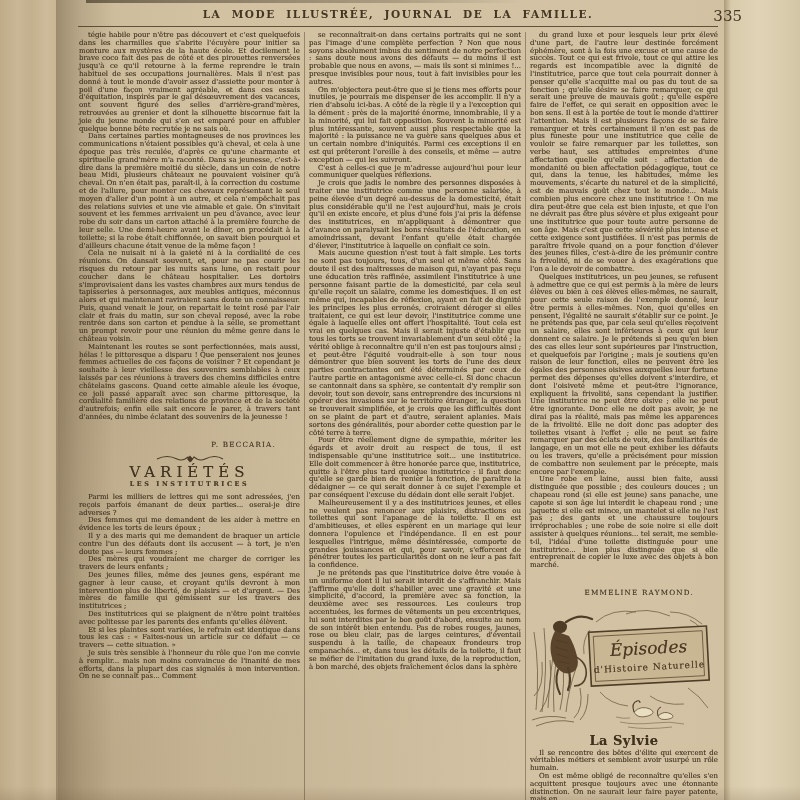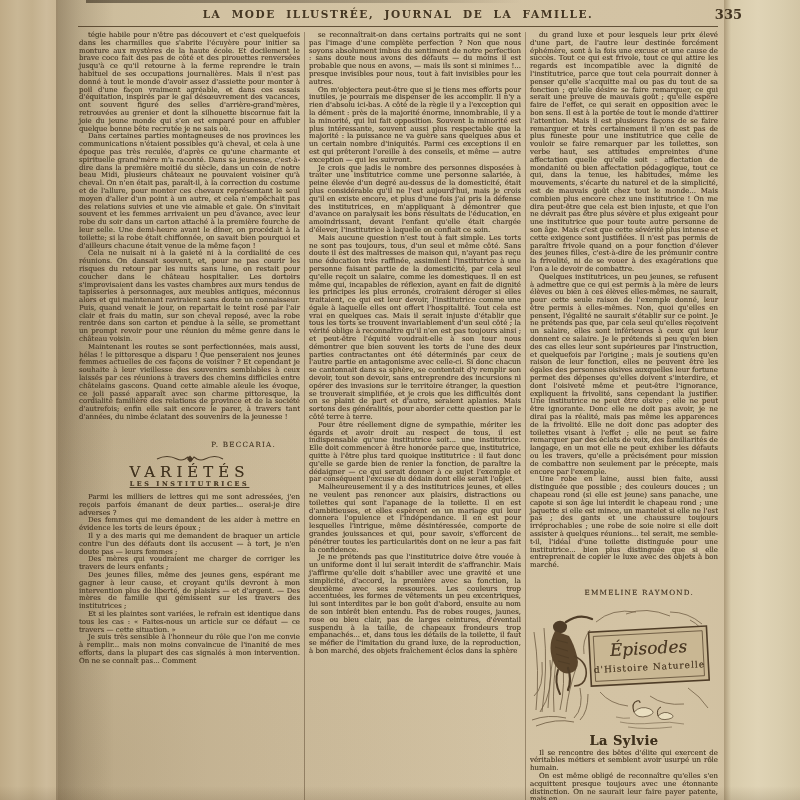--- a/index.html
+++ b/index.html
@@ -25,39 +25,39 @@
     background:linear-gradient(90deg,rgba(40,30,16,.55),rgba(40,30,16,.22) 72%,transparent);}
   .bottom-shade{position:absolute;left:0;bottom:0;width:100%;height:14px;
     background:linear-gradient(0deg,rgba(90,70,42,.16),transparent);}
 
   .content{position:absolute;left:78px;top:5px;width:640px;color:#483a27;}
   .hdr{position:relative;height:18px;}
   .hdr-title{
     text-align:center;font-size:10.5px;font-weight:bold;letter-spacing:1.6px;
     word-spacing:5px;color:#443622;padding-top:3px;
   }
-  .hdr-num{position:absolute;right:-24px;top:2px;font-size:13px;font-weight:bold;color:#443622;}
+  .hdr-num{position:absolute;right:-24px;top:2px;font-size:15px;font-weight:normal;color:#443622;}
   .hdr-rule{height:1px;background:rgba(70,52,30,.8);margin-top:3px;}
 
   .cols{display:flex;margin-top:5px;align-items:stretch;justify-content:flex-end;}
   .col{text-align:justify;font-size:7px;line-height:7.8px;
        text-shadow:0 0 .4px rgba(60,45,25,.55);}
   .col-1{width:221px;}
   .col-2{width:212px;}
   .col-3{width:188px;}
   .col-rule{width:1px;background:rgba(80,60,36,.45);margin:0 4px;}
 
   .para{margin:0;text-indent:9px;}
   .sig{text-align:right;padding-right:24px;font-size:7.2px;letter-spacing:1.2px;margin:19px 0 1px;}
 
   .sec-div{text-align:center;margin:5px 0 2px;}
   .varietes{text-align:center;font-size:15px;letter-spacing:5px;font-weight:normal;
             color:#40321e;margin:4px 0 4px;}
   .subtit{text-align:center;font-size:6.4px;font-weight:bold;letter-spacing:2.6px;
-          color:#4a3b26;margin:0 0 5px;text-decoration:underline;}
+          color:#4a3b26;margin:0 0 5px;}
 
   .illus{position:relative;height:132px;margin:3px 0 0;}
   .story-title{text-align:center;font-weight:bold;font-size:13px;
                color:#3f311d;margin:5px 0 5px;letter-spacing:.5px;}
 </style>
 </head>
 <body>
 
 <div class="scan">
   <div class="edge-lines"></div>
@@ -91,31 +91,33 @@
           </svg>
         </div>
         <div class="varietes">VARIÉTÉS</div>
         <div class="subtit">LES INSTITUTRICES</div>
         <div>
             <p class="para">Parmi les milliers de lettres qui me sont adressées, j'en reçois parfois émanant de deux parties... oserai-je dire adverses ?</p>
             <p class="para">Des femmes qui me demandent de les aider à mettre en évidence les torts de leurs époux ;</p>
             <p class="para">Il y a des maris qui me demandent de braquer un article contre l'un des défauts dont ils accusent — à tort, je n'en doute pas — leurs femmes ;</p>
             <p class="para">Des mères qui voudraient me charger de corriger les travers de leurs enfants ;</p>
             <p class="para">Des jeunes filles, même des jeunes gens, espérant me gagner à leur cause, et croyant qu'ils devront à mon intervention plus de liberté, de plaisirs — et d'argent. — Des mères de famille qui gémissent sur les travers des institutrices ;</p>
+            <p class="para">Des institutrices qui se plaignent de n'être point traitées avec politesse par les parents des enfants qu'elles élèvent.</p>
             <p class="para">Et si les plaintes sont variées, le refrain est identique dans tous les cas : « Faites-nous un article sur ce défaut — ce travers — cette situation. »</p>
             <p class="para">Je suis très sensible à l'honneur du rôle que l'on me convie à remplir... mais non moins convaincue de l'inanité de mes efforts, dans la plupart des cas signalés à mon intervention. On ne se connaît pas... Comment</p>
           </div>
       </div>
 
       <div class="col-rule"></div>
 
       <div class="col col-2">
         <div>
             <p class="para">se reconnaîtrait-on dans certains portraits qui ne sont pas l'image d'une complète perfection ? Non que nous soyons absolument imbus du sentiment de notre perfection : sans doute nous avons des défauts — du moins il est probable que nous en avons, — mais ils sont si minimes !... presque invisibles pour nous, tout à fait invisibles pour les autres.</p>
             <p class="para">On m'objectera peut-être que si je tiens mes efforts pour inutiles, je pourrais me dispenser de les accomplir. Il n'y a rien d'absolu ici-bas. A côté de la règle il y a l'exception qui la dément : près de la majorité énorme, innombrable, il y a la minorité, qui lui fait opposition. Souvent la minorité est plus intéressante, souvent aussi plus respectable que la majorité : la puissance ne va guère sans quelques abus et un certain nombre d'iniquités. Parmi ces exceptions il en est qui prêteront l'oreille à des conseils, et même — autre exception — qui les suivront.</p>
+            <p class="para">C'est à celles-ci que je m'adresse aujourd'hui pour leur communiquer quelques réflexions.</p>
             <p class="para">Je crois que jadis le nombre des personnes disposées à traiter une institutrice comme une personne salariée, à peine élevée d'un degré au-dessus de la domesticité, était plus considérable qu'il ne l'est aujourd'hui, mais je crois qu'il en existe encore, et plus d'une fois j'ai pris la défense des institutrices, en m'appliquant à démontrer que d'avance on paralysait les bons résultats de l'éducation, en amoindrissant, devant l'enfant qu'elle était chargée d'élever, l'institutrice à laquelle on confiait ce soin.</p>
             <p class="para">Mais aucune question n'est tout à fait simple. Les torts ne sont pas toujours, tous, d'un seul et même côté. Sans doute il est des maîtresses de maison qui, n'ayant pas reçu une éducation très raffinée, assimilent l'institutrice à une personne faisant partie de la domesticité, par cela seul qu'elle reçoit un salaire, comme les domestiques. Il en est même qui, incapables de réflexion, ayant en fait de dignité les principes les plus erronés, croiraient déroger si elles traitaient, ce qui est leur devoir, l'institutrice comme une égale à laquelle elles ont offert l'hospitalité. Tout cela est vrai en quelques cas. Mais il serait injuste d'établir que tous les torts se trouvent invariablement d'un seul côté ; la vérité oblige à reconnaître qu'il n'en est pas toujours ainsi ; et peut-être l'équité voudrait-elle à son tour nous démontrer que bien souvent les torts de l'une des deux parties contractantes ont été déterminés par ceux de l'autre partie en antagonisme avec celle-ci. Si donc chacun se cantonnait dans sa sphère, se contentait d'y remplir son devoir, tout son devoir, sans entreprendre des incursions ni opérer des invasions sur le territoire étranger, la question se trouverait simplifiée, et je crois que les difficultés dont on se plaint de part et d'autre, seraient aplanies. Mais sortons des généralités, pour aborder cette question par le côté terre à terre.</p>
             <p class="para">Pour être réellement digne de sympathie, mériter les égards et avoir droit au respect de tous, il est indispensable qu'une institutrice soit... une institutrice. Elle doit commencer à être honorée parce que, institutrice, quitte à l'être plus tard quoique institutrice : il faut donc qu'elle se garde bien de renier la fonction, de paraître la dédaigner — ce qui serait donner à ce sujet l'exemple et par conséquent l'excuse du dédain dont elle serait l'objet.</p>
             <p class="para">Malheureusement il y a des institutrices jeunes, et elles ne veulent pas renoncer aux plaisirs, distractions ou toilettes qui sont l'apanage de la toilette. Il en est d'ambitieuses, et elles espèrent en un mariage qui leur donnera l'opulence et l'indépendance. Il en est pour lesquelles l'intrigue, même désintéressée, comporte de grandes jouissances et qui, pour savoir, s'efforcent de pénétrer toutes les particularités dont on ne leur a pas fait la confidence.</p>
             <p class="para">Je ne prétends pas que l'institutrice doive être vouée à un uniforme dont il lui serait interdit de s'affranchir. Mais j'affirme qu'elle doit s'habiller avec une gravité et une simplicité, d'accord, la première avec sa fonction, la deuxième avec ses ressources. Les couleurs trop accentuées, les formes de vêtements un peu excentriques, lui sont interdites par le bon goût d'abord, ensuite au nom de son intérêt bien entendu. Pas de robes rouges, jaunes, rose ou bleu clair, pas de larges ceintures, d'éventail suspendu à la taille, de chapeaux frondeurs trop empanachés... et, dans tous les détails de la toilette, il faut se méfier de l'imitation du grand luxe, de la reproduction, à bon marché, des objets fraîchement éclos dans la sphère</p>
           </div>
       </div>
 
       <div class="col-rule"></div>
 

